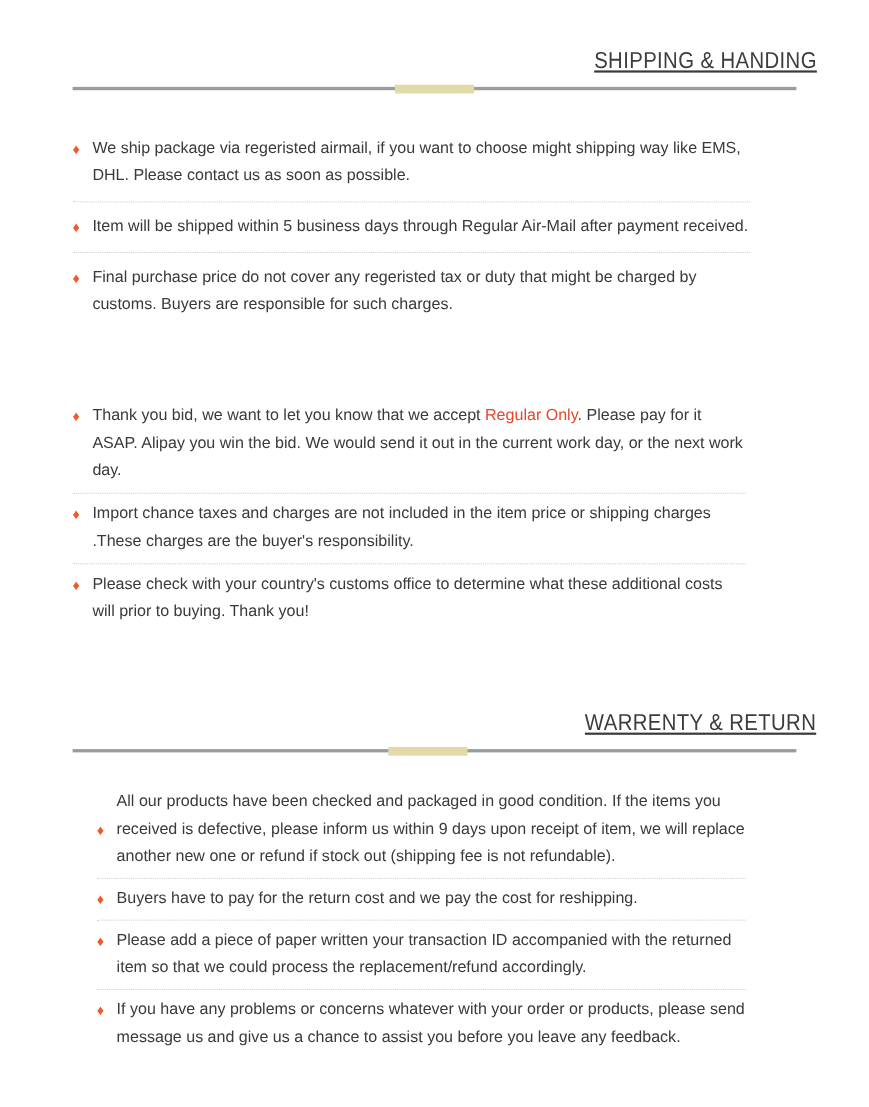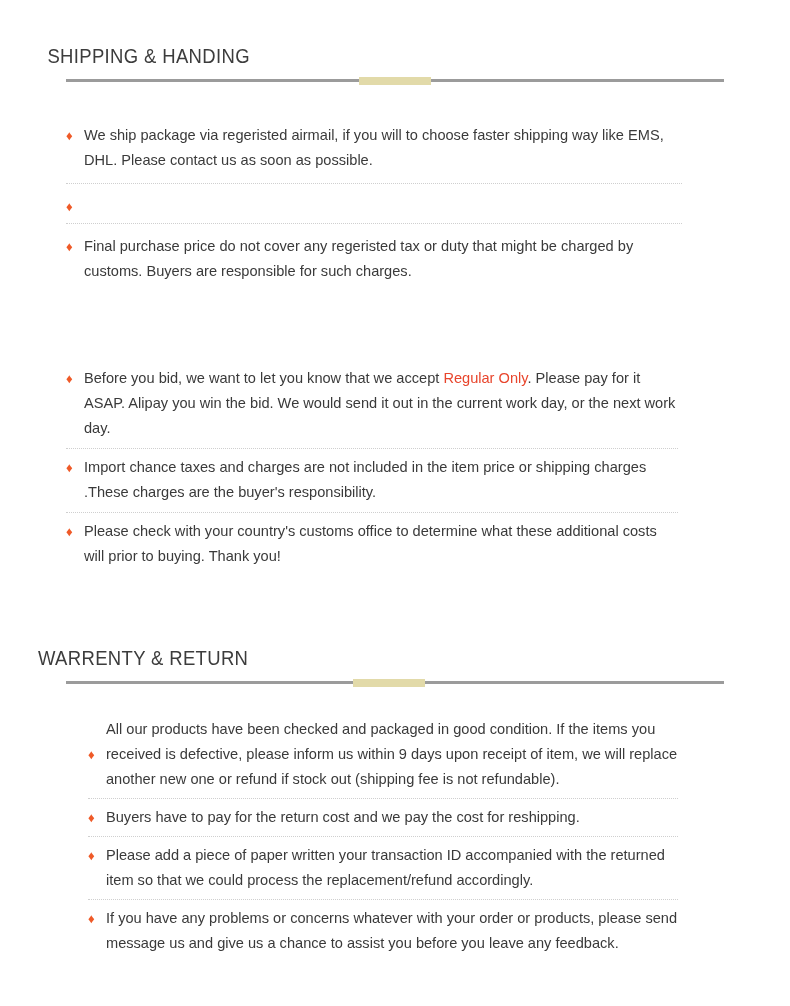--- a/index.html
+++ b/index.html
@@ -19,21 +19,22 @@
     position: relative;
     width: 790px;
     height: 1006px;
     box-sizing: border-box;
   }
 
   
   .section-head {
     position: relative;
     width: 100%;
-    text-align: left;
+    text-align: right;
+    text-decoration: underline;
   }
   .section-title {
     font-size: 21px;
     letter-spacing: 0.4px;
     color: #3c3c3c;
     font-weight: 400;
     font-stretch: condensed;
     transform: scaleX(0.88);
     transform-origin: center center;
     white-space: nowrap;
@@ -138,40 +139,41 @@
       <span class="section-title">SHIPPING &amp; HANDING</span>
       <div class="rule-wrap">
         <div class="rule-line" style="background: rgb(155, 155, 155);"></div>
         <div class="rule-accent" style="background: rgb(226, 218, 169);"></div>
       </div>
     </div>
 
     <ul class="list body">
       <li class="list-item">
         <span class="bullet" style="color: rgb(239, 90, 40);">♦</span>
-        <span class="item-text">We ship package via regeristed airmail, if you will to choose faster shipping way like EMS, DHL. Please contact us as soon as possible.</span>
-      </li>
-      <hr class="sep" style="border-top-color: rgb(207, 207, 207);">
-      <li class="list-item">
-        <span class="bullet" style="color: rgb(239, 90, 40);">♦</span>
+        <span class="item-text">We ship package via regeristed airmail, if you want to choose might shipping way like EMS, DHL. Please contact us as soon as possible.</span>
+      </li>
+      <hr class="sep" style="border-top-color: rgb(207, 207, 207);">
+      <li class="list-item">
+        <span class="bullet" style="color: rgb(239, 90, 40);">♦</span>
+        <span class="item-text">Item will be shipped within 5 business days through Regular Air-Mail after payment received.</span>
       </li>
       <hr class="sep" style="border-top-color: rgb(207, 207, 207);">
       <li class="list-item">
         <span class="bullet" style="color: rgb(239, 90, 40);">♦</span>
         <span class="item-text">Final purchase price do not cover any regeristed tax or duty that might be charged by customs. Buyers are responsible for such charges.</span>
       </li>
     </ul>
   </section>
 
   <section id="sec-payment">
 
     <ul class="list body">
       <li class="list-item">
         <span class="bullet" style="color: rgb(239, 90, 40);">♦</span>
-        <span class="item-text"><span>Before you bid, we want to let you know that we accept </span><span class="accent-red" style="color: rgb(232, 69, 44);">Regular Only</span><span>. Please pay for it ASAP. Alipay you win the bid. We would send it out in the current work day, or the next work day.</span></span>
+        <span class="item-text"><span>Thank you bid, we want to let you know that we accept </span><span class="accent-red" style="color: rgb(232, 69, 44);">Regular Only</span><span>. Please pay for it ASAP. Alipay you win the bid. We would send it out in the current work day, or the next work day.</span></span>
       </li>
       <hr class="sep" style="border-top-color: rgb(207, 207, 207);">
       <li class="list-item">
         <span class="bullet" style="color: rgb(239, 90, 40);">♦</span>
         <span class="item-text">Import chance taxes and charges are not included in the item price or shipping charges .These charges are the buyer's responsibility.</span>
       </li>
       <hr class="sep" style="border-top-color: rgb(207, 207, 207);">
       <li class="list-item">
         <span class="bullet" style="color: rgb(239, 90, 40);">♦</span>
         <span class="item-text">Please check with your country's customs office to determine what these additional costs will prior to buying. Thank you!</span>

